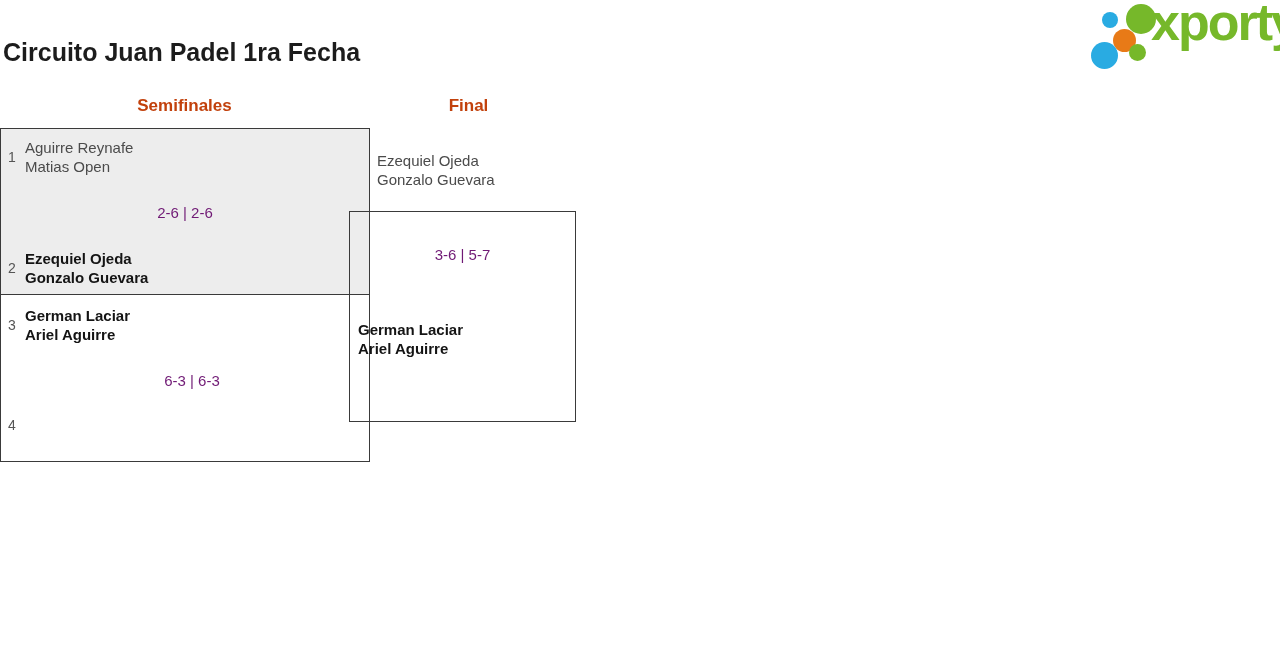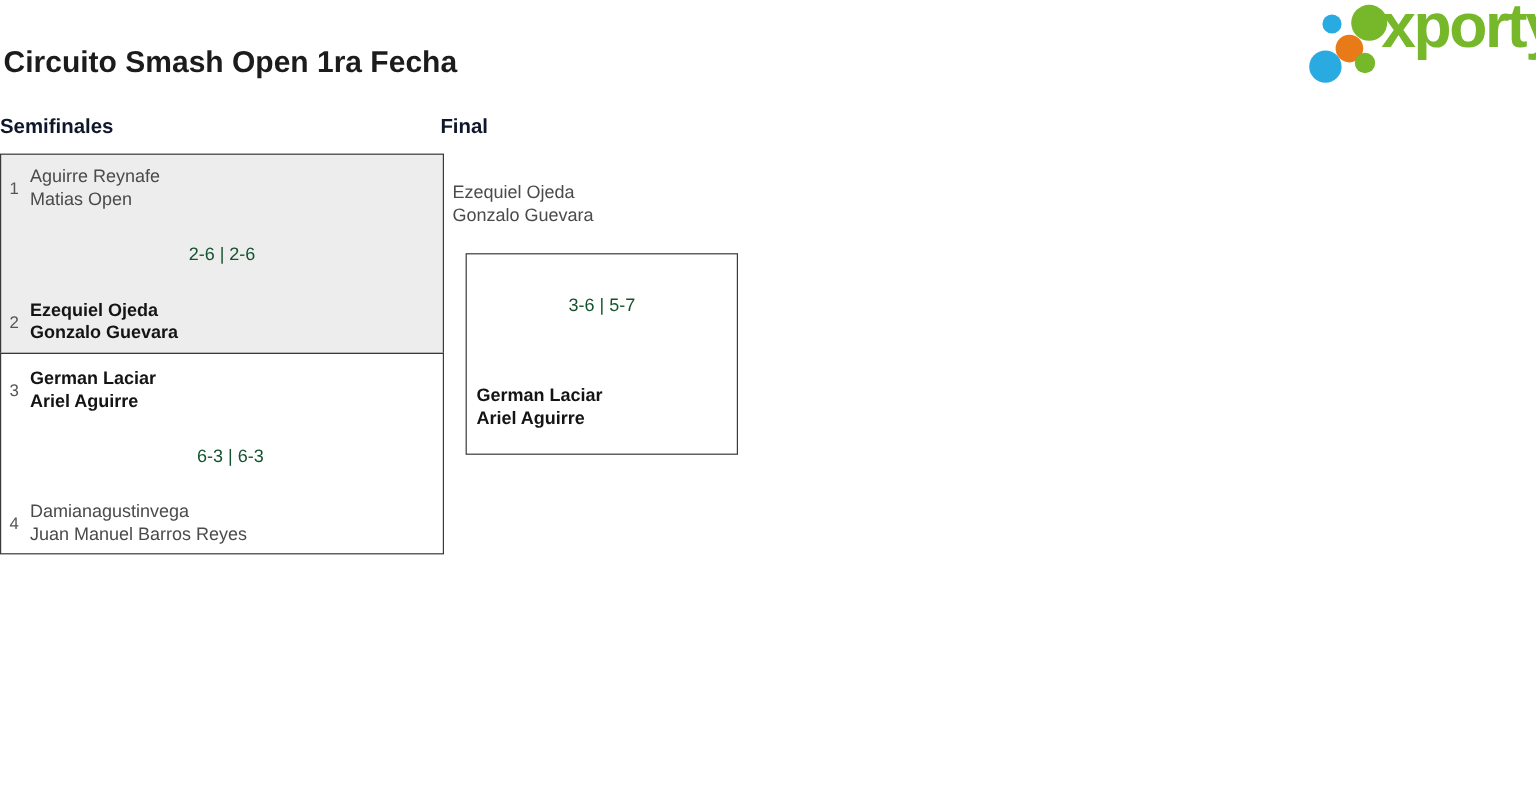--- a/index.html
+++ b/index.html
@@ -33,36 +33,37 @@
   .dot.green-small  { left: 40px; top: 44px; width: 17px; height: 17px; background: #76b82a; }
   .wordmark {
     position: absolute; left: 62px; top: -8px;
     font-size: 52px; font-weight: 800; letter-spacing: -2px;
     color: #76b82a;
   }
 
   
   .round-header {
     top: 96px;
+    text-align: center;
     font-size: 17px;
     font-weight: 700;
-    color: #0f172a;
+    color: #c2410c;
   }
   .round-header.semis { left: 0; width: 369px; }
-  .round-header.final { left: 367px; width: 227px; }
+  .round-header.final { left: 355px; width: 227px; }
 
   
   .match-box {
     border: 1px solid #3a3a3a;
     background: #ffffff;
   }
   .match-box.shaded { background: #ededed; }
   #sf1 { left: 0; top: 128px; width: 370px; height: 167px; }
   #sf2 { left: 0; top: 294px; width: 370px; height: 168px; }
-  #final-box { left: 388px; top: 211px; width: 227px; height: 168px; background: transparent; }
+  #final-box { left: 349px; top: 211px; width: 227px; height: 211px; background: transparent; }
 
   
   .team {
     position: absolute;
     left: 7px; right: 8px;
     display: flex;
     align-items: center;
   }
   .seed {
     width: 17px;
@@ -78,41 +79,41 @@
   }
   .team.winner .players { font-weight: 700; color: #141414; }
   .team.no-seed { left: 8px; }
 
   .score {
     position: absolute;
     left: 0; right: 0;
     text-align: center;
     font-size: 15px;
     line-height: 17px;
-    color: #14532d;
+    color: #701a75;
   }
 
   
   .t-top    { top: 9px; }
   .t-bottom { top: 120px; }
   #sf1 .score { top: 75px; }
   #sf2 .t-top { top: 11px; }
   #sf2 .score { top: 77px; margin-left: 14px; }
   #sf2 .t-bottom { top: 122px; }
 
   
   #final-team-top { left: 377px; top: 151px; }
   #final-box .score { top: 34px; }
   #final-box .t-final-winner { top: 108px; left: 8px; right: 8px; }
 </style>
 </head>
 <body>
 
 <div class="abs page-title">
-  <div>Circuito Smash Open 1ra Fecha</div>
+  <div>Circuito Juan Padel 1ra Fecha</div>
 </div>
 
 <div class="abs logo">
   <span class="dot blue-small"></span>
   <span class="dot green-large"></span>
   <span class="dot orange-med"></span>
   <span class="dot blue-large"></span>
   <span class="dot green-small"></span>
   <span class="wordmark">xporty</span>
 </div>
@@ -142,24 +143,20 @@
   <div class="team t-top winner">
     <span class="seed">3</span>
     <div class="players">
       <div>German Laciar</div>
       <div>Ariel Aguirre</div>
     </div>
   </div>
   <div class="score">6-3 | 6-3</div>
   <div class="team t-bottom">
     <span class="seed">4</span>
-    <div class="players">
-      <div>Damianagustinvega</div>
-      <div>Juan Manuel Barros Reyes</div>
-    </div>
   </div>
 </div>
 
 <div class="abs team no-seed" id="final-team-top">
   <div class="players">
     <div>Ezequiel Ojeda</div>
     <div>Gonzalo Guevara</div>
   </div>
 </div>
 

